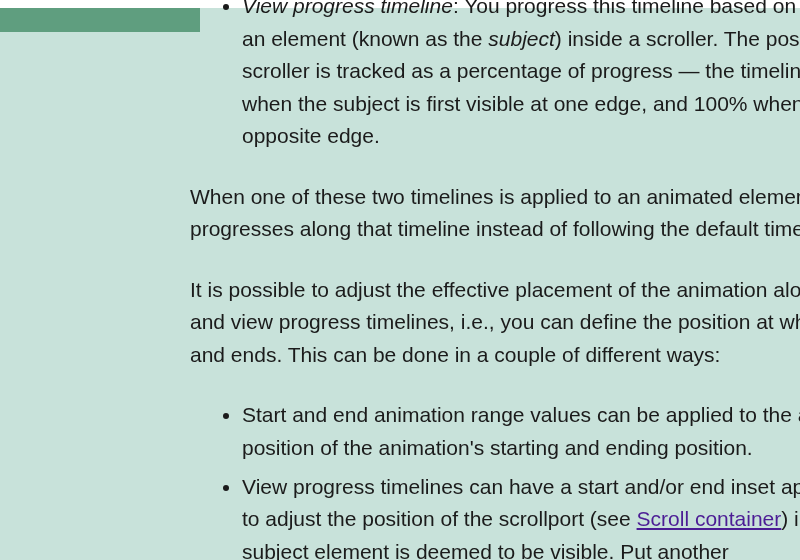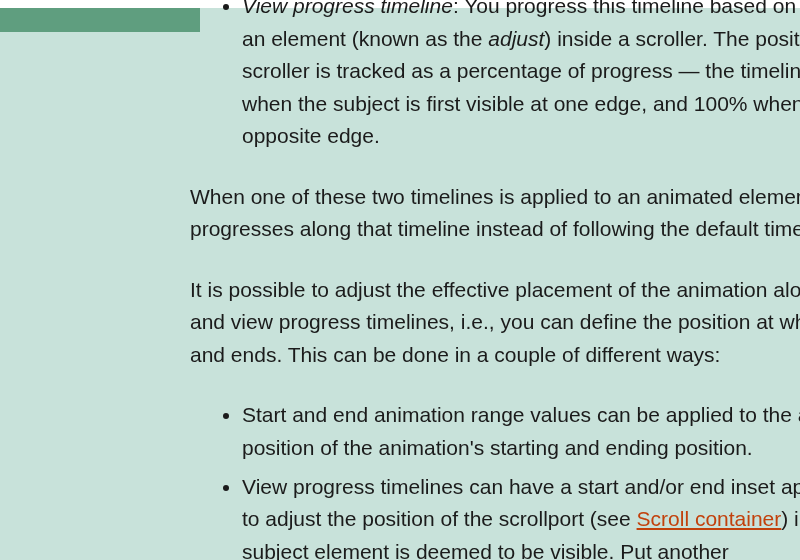--- a/index.html
+++ b/index.html
@@ -55,35 +55,35 @@
   }
   .bullets2 {
     list-style: disc;
     margin: 0;
     padding-left: 52px;
   }
   .bullets2 li {
     margin-bottom: 6px;
   }
   em.term { font-style: italic; }
-  .link { text-decoration: underline; color: #c2410c; text-align: center; }
+  .link { text-decoration: underline; color: #4c1d95; text-align: center; }
 </style>
 </head>
 <body>
 
 <div class="page">
 
   <div class="topbar"></div>
   <div class="sidebar-handle"></div>
 
   <div class="content">
 
     <ul class="bullets">
       <li>
-        <em class="term">View progress timeline</em><span>: You progress this timeline based on the visibility of an element (known as the </span><em class="term">adjust</em><span>) inside a scroller. The position inside the scroller is tracked as a percentage of progress — the timeline is at 0% when the subject is first visible at one edge, and 100% when it reaches the opposite edge.</span>
+        <em class="term">View progress timeline</em><span>: You progress this timeline based on the visibility of an element (known as the </span><em class="term">subject</em><span>) inside a scroller. The position inside the scroller is tracked as a percentage of progress — the timeline is at 0% when the subject is first visible at one edge, and 100% when it reaches the opposite edge.</span>
       </li>
     </ul>
 
     <p>When one of these two timelines is applied to an animated element, it progresses along that timeline instead of following the default timeline.</p>
 
     <p>It is possible to adjust the effective placement of the animation along the scroll and view progress timelines, i.e., you can define the position at which it starts and ends. This can be done in a couple of different ways:</p>
 
     <ul class="bullets2">
       <li>Start and end animation range values can be applied to the animation, the position of the animation's starting and ending position.</li>
       <li>

